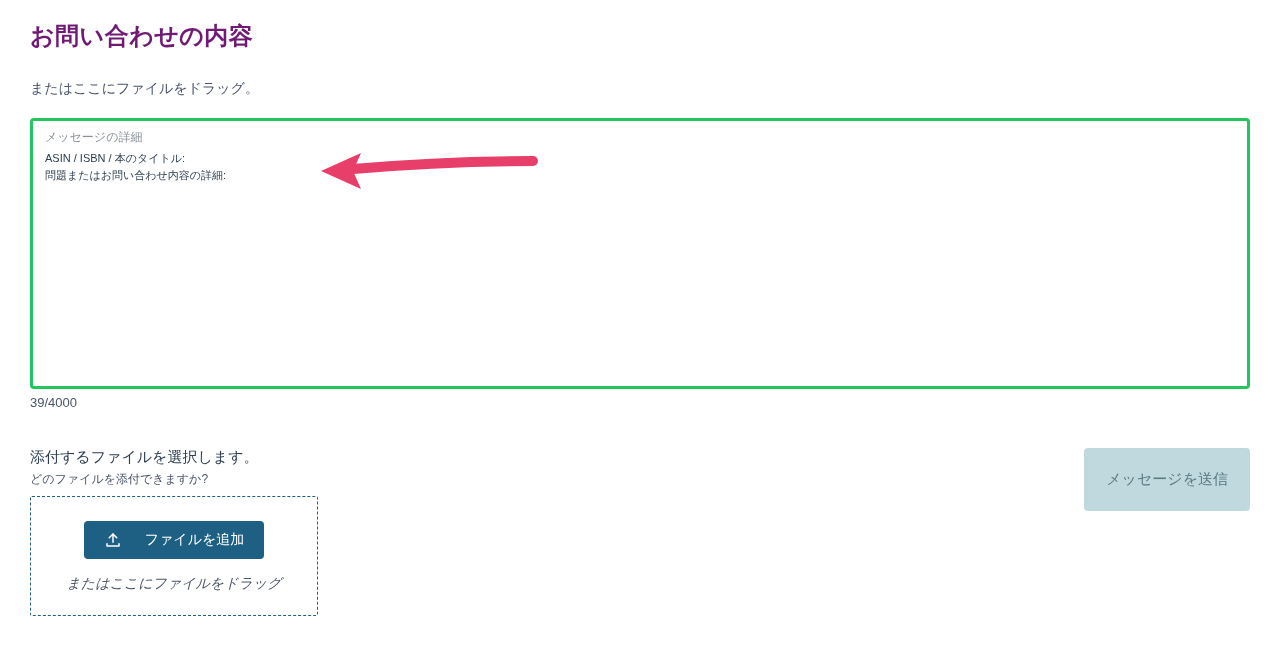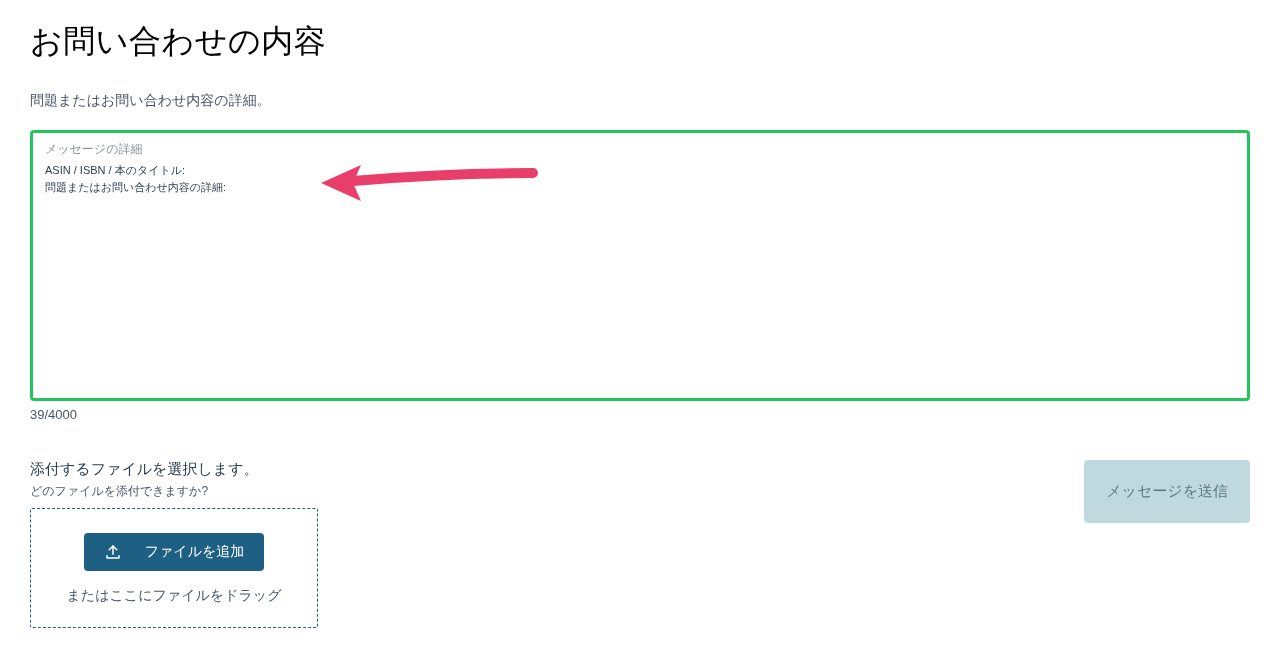--- a/index.html
+++ b/index.html
@@ -9,23 +9,23 @@
     }
     body {
       font-family: -apple-system, BlinkMacSystemFont, "Segoe UI", "Hiragino Sans", "Meiryo", sans-serif;
       background: #ffffff;
       padding: 20px 30px;
       width: 1280px;
       height: 661px;
       color: #2c3e50;
     }
     .page-title {
-      font-size: 32px;
-      font-weight: 400;
-      color: #000000;
+      font-size: 24px;
+      font-weight: 700;
+      color: #701a75;
       margin-bottom: 28px;
       letter-spacing: 0.5px;
     }
     .instruction {
       font-size: 14px;
       color: #4a5568;
       margin-bottom: 20px;
     }
     .textarea-wrapper {
       border: 3px solid #22c55e;
@@ -96,20 +96,21 @@
       cursor: pointer;
       margin-bottom: 16px;
     }
     .upload-icon {
       width: 18px;
       height: 18px;
     }
     .drag-text {
       font-size: 14px;
       color: #4a5568;
+      font-style: italic;
     }
     .send-btn {
       background: #c0d9de;
       color: #5a7a84;
       border: none;
       border-radius: 4px;
       padding: 22px 22px;
       font-size: 15px;
       cursor: not-allowed;
       margin-top: 0px;
@@ -117,21 +118,21 @@
     .arrow-overlay {
       position: absolute;
       pointer-events: none;
     }
   </style>
 </head>
 <body>
 
 <h1 class="page-title">お問い合わせの内容</h1>
 
-<p class="instruction">問題またはお問い合わせ内容の詳細。</p>
+<p class="instruction">またはここにファイルをドラッグ。</p>
 
 <div class="textarea-wrapper">
   <div class="textarea-label">メッセージの詳細</div>
   <textarea class="textarea-content" style="">ASIN / ISBN / 本のタイトル:
 問題またはお問い合わせ内容の詳細:</textarea>
 
   <svg class="arrow-overlay" style="left:280px; top:20px; width:230px; height:60px;">
     <defs>
       <marker id="arrowhead" markerWidth="12" markerHeight="10" refX="2" refY="5" orient="auto">
         <polygon points="10 0, 0 5, 10 10, 8 5" fill="#e83e6a"></polygon>

